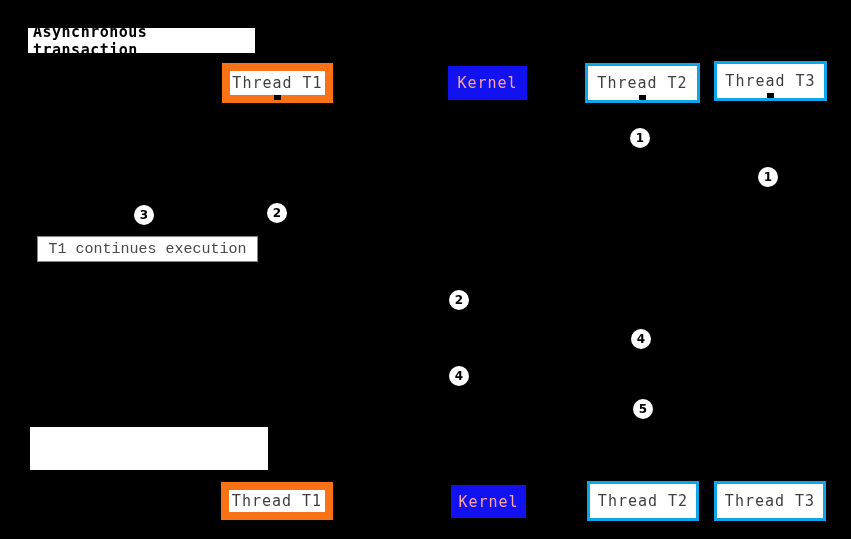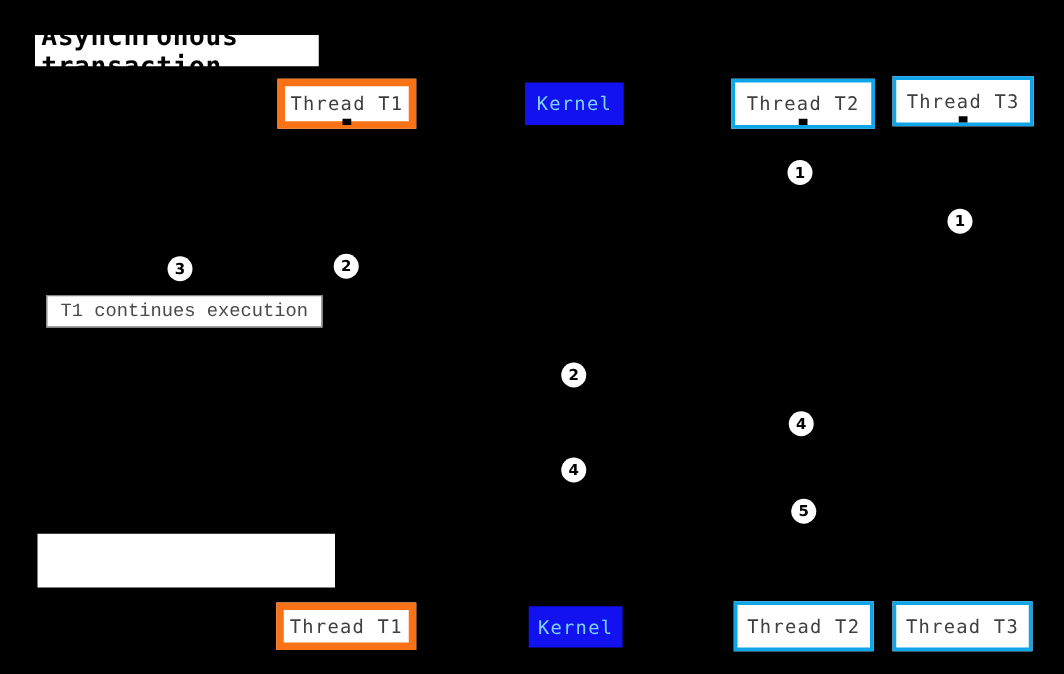--- a/index.html
+++ b/index.html
@@ -5,25 +5,25 @@
   html,body { margin:0; padding:0; background:#000; }
   .canvas {
     position:relative; width:851px; height:539px; background:#000000;
     overflow:hidden; font-family:"DejaVu Sans Mono", monospace;
   }
   .box {
     position:absolute; box-sizing:border-box; background:#ffffff;
     display:flex; align-items:center; justify-content:center;
   }
   .actor { font-size:15px; letter-spacing:1px; color:#3f3f3f; white-space:nowrap; }
-  .red-border  { border:6px solid #f97316; }
+  .red-border  { border:8px solid #f97316; }
   .blue-border { border:3px solid #0ea5e9; }
-  .kernel { background:#1212f0; color:#7dd3fc; letter-spacing:1px; font-size:15px; }
+  .kernel { background:#1212f0; color:#fca5a5; letter-spacing:1px; font-size:15px;margin-left:28px; }
   .title-note {
-    font-weight:bold; color:#000000; font-size:21px;
+    font-weight:bold; color:#000000; font-size:15px;
     justify-content:flex-start; padding-left:5px; letter-spacing:0.5px;
   }
   .note {
     font-family:"Liberation Mono", monospace; font-size:15px;
     color:#4a4a4a; border:1px solid #858585;
   }
   .note-blank { border:none; }
   .num {
     position:absolute; width:20px; height:20px; border-radius:50%;
     background:#ffffff; color:#000000;

